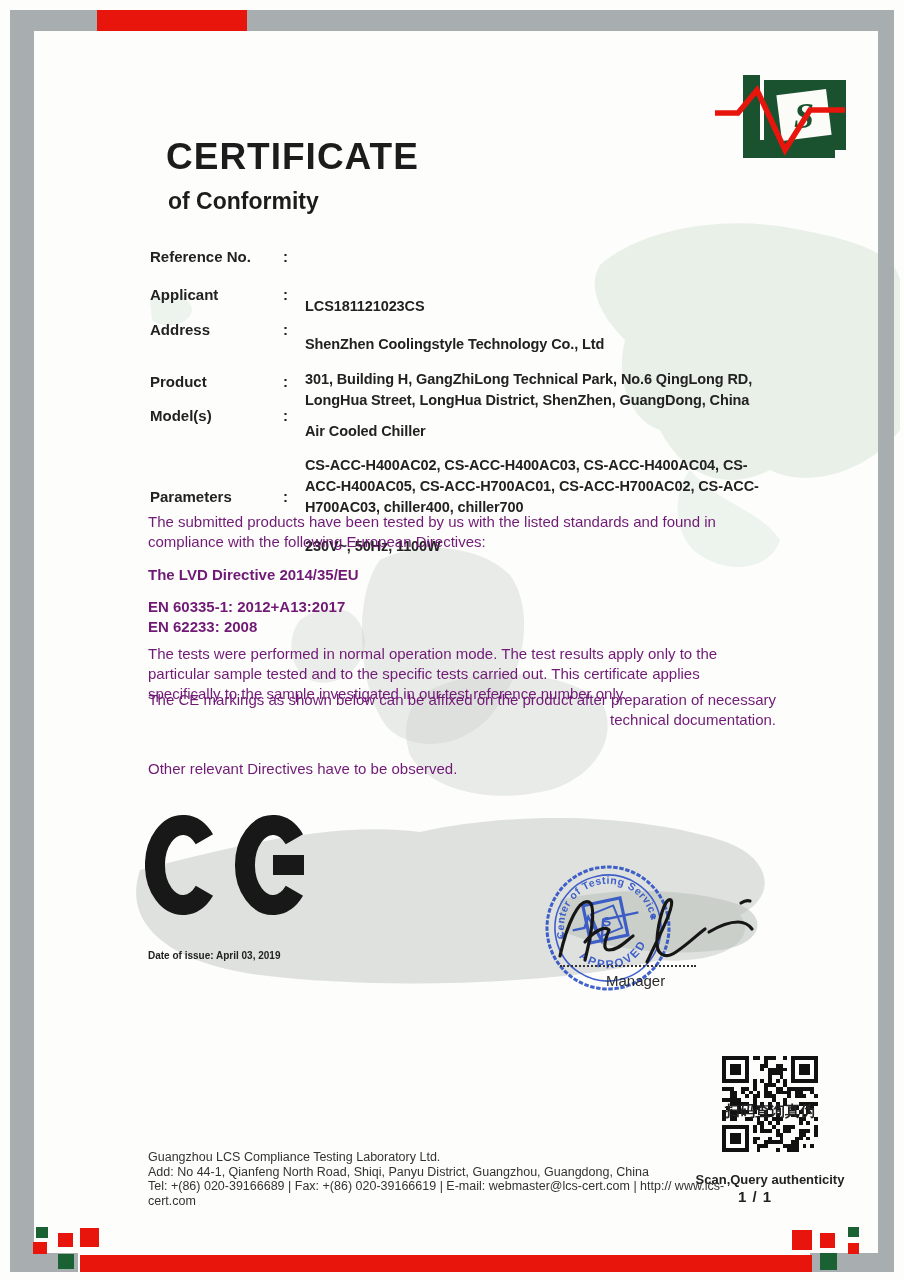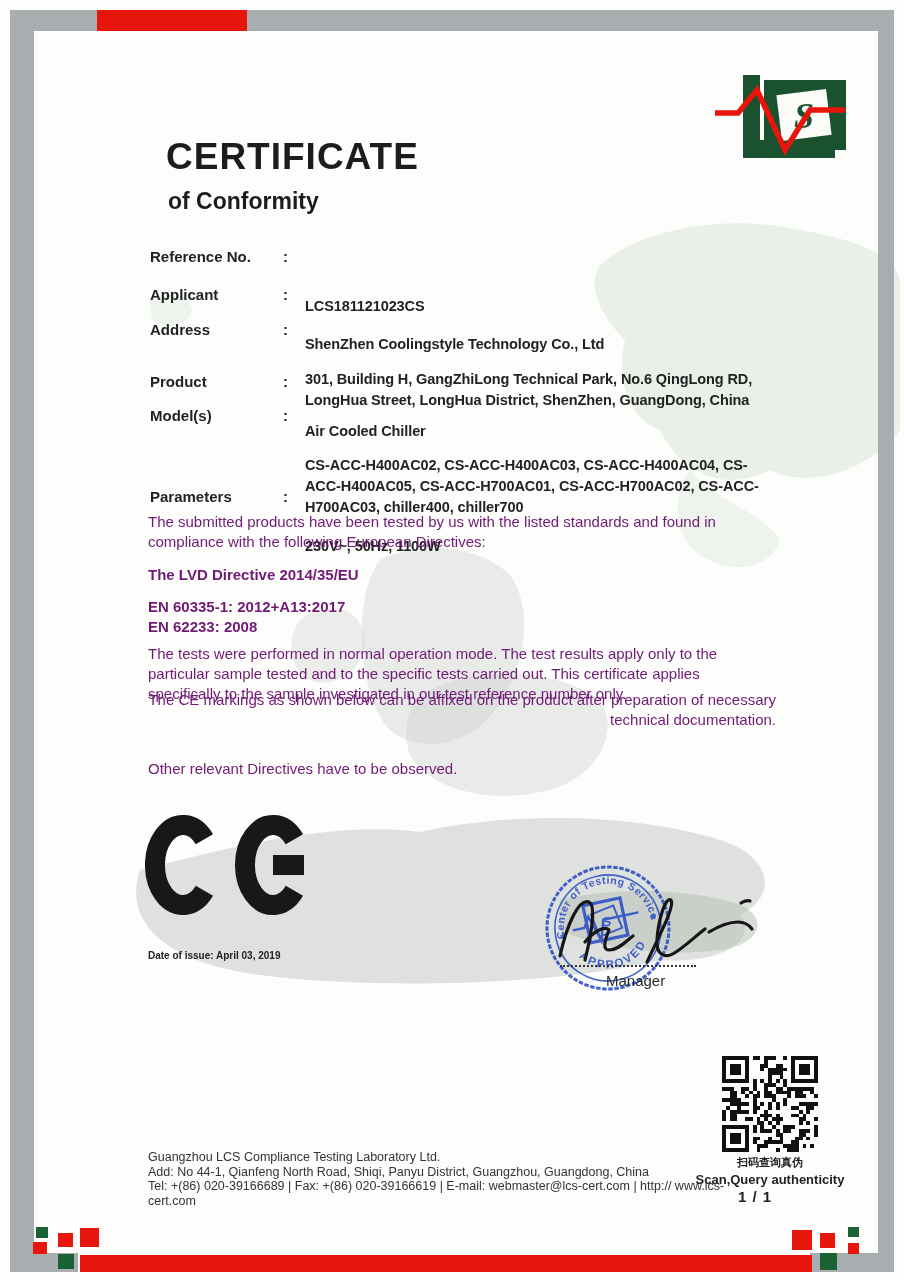--- a/index.html
+++ b/index.html
@@ -361,21 +361,21 @@
         <rect x="1" y="1" width="5" height="5" fill="#fff"></rect>
         <rect x="2" y="2" width="3" height="3" fill="#111"></rect>
         <rect x="18" y="0" width="7" height="7" fill="#111"></rect>
         <rect x="19" y="1" width="5" height="5" fill="#fff"></rect>
         <rect x="20" y="2" width="3" height="3" fill="#111"></rect>
         <rect x="0" y="18" width="7" height="7" fill="#111"></rect>
         <rect x="1" y="19" width="5" height="5" fill="#fff"></rect>
         <rect x="2" y="20" width="3" height="3" fill="#111"></rect>
       </svg>
   </div>
-  <div class="qr-caption z1" style="top:1155px;font-size:11px;">扫码查询真伪</div>
+  <div class="qr-caption z1" style="top:1102px;font-size:15px;">扫码查询真伪</div>
   <div class="qr-caption z1" style="top:1172px;font-size:13px;left:695px;width:150px;">Scan,Query authenticity</div>
   <div class="abs z1" style="left:738px;top:1188px;font-size:15px;font-weight:bold;letter-spacing:1px;">1 / 1</div>
 
   <div class="abs z1" style="left:148px;top:1150px;width:620px;">
     <div class="footer-line">Guangzhou LCS Compliance Testing Laboratory Ltd.</div>
     <div class="footer-line">Add: No 44-1, Qianfeng North Road, Shiqi, Panyu District, Guangzhou, Guangdong, China</div>
     <div class="footer-line">Tel: +(86) 020-39166689  |  Fax: +(86) 020-39166619  |  E-mail: webmaster@lcs-cert.com  |  http:// www.lcs-cert.com</div>
   </div>
 
 </div>

